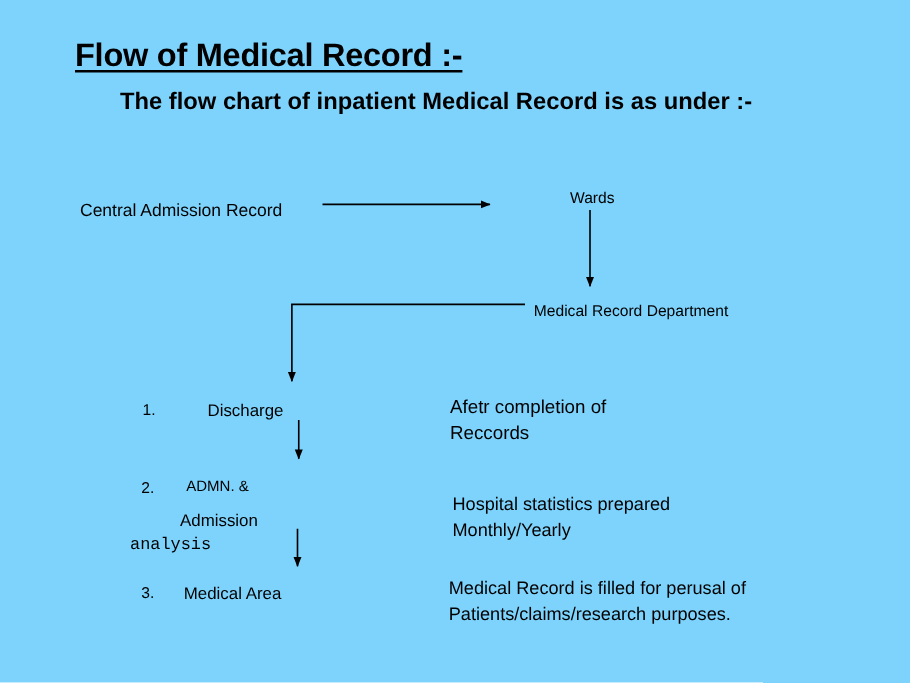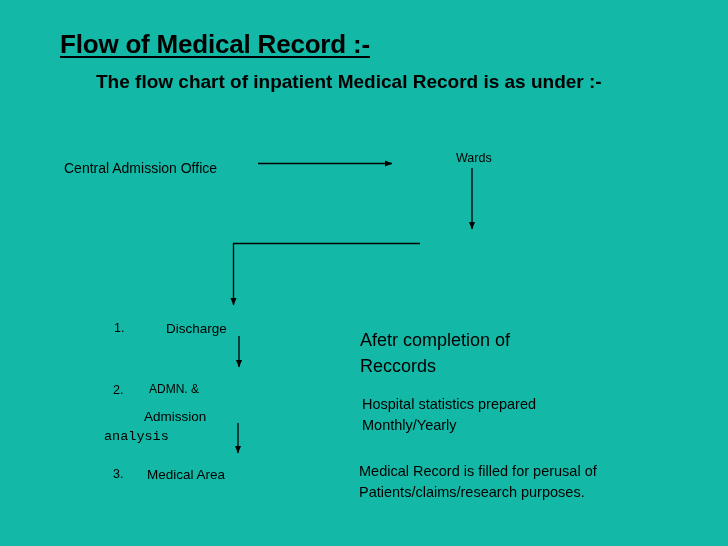--- a/index.html
+++ b/index.html
@@ -4,21 +4,21 @@
 <style>
   html, body {
     margin: 0;
     padding: 0;
     background: #ffffff;
   }
   #slide {
     position: relative;
     width: 728px;
     height: 546px;
-    background: #14b8a6;
+    background: #7dd3fc;
     overflow: hidden;
     font-family: "Liberation Sans", sans-serif;
     color: #000000;
   }
 
   
   .title {
     position: absolute;
     left: 60px;
     top: 30px;
@@ -64,21 +64,21 @@
   .n-item1-txt { left: 166px; top: 320px; font-size: 13.5px; }
 
   .n-item2-num { left: 113px; top: 382px; font-size: 12.5px; }
   .n-item2-txt { left: 149px; top: 381px; font-size: 12px; }
   .n-item2-l2  { left: 144px; top: 408px; font-size: 13.5px; }
   .n-item2-l3  { left: 104px; top: 428px; font-size: 13.5px; font-family: Liberation Mono, monospace; }
 
   .n-item3-num { left: 113px; top: 466px; font-size: 12.5px; }
   .n-item3-txt { left: 147px; top: 466px; font-size: 13.5px; }
 
-  .n-note1 { left: 360px; top: 328px; font-size: 18px; line-height: 1.42; }
+  .n-note1 { left: 360px; top: 315px; font-size: 15px; line-height: 1.42; }
   .n-note2 { left: 362px; top: 394px; font-size: 14.5px; line-height: 1.42; }
   .n-note3 { left: 359px; top: 461px; font-size: 14.5px; line-height: 1.42; }
 
   
   #connectors {
     position: absolute;
     left: 0;
     top: 0;
     width: 728px;
     height: 546px;
@@ -104,24 +104,25 @@
 
     <line x1="472" y1="168" x2="472" y2="229" stroke="#000000" stroke-width="1.3" marker-end="url(#ah)"></line>
 
     <path d="M420,243.5 L233.5,243.5 L233.5,305" fill="none" stroke="#000000" stroke-width="1.3" marker-end="url(#ah)"></path>
 
     <line x1="239" y1="336" x2="239" y2="367" stroke="#000000" stroke-width="1.3" marker-end="url(#ah)"></line>
 
     <line x1="238" y1="423" x2="238" y2="453" stroke="#000000" stroke-width="1.3" marker-end="url(#ah)"></line>
   </svg>
 
-  <div class="node n-central">Central Admission Office</div>
+  <div class="node n-central">Central Admission Record</div>
 
   <div class="node-small n-wards">Wards</div>
 
+  <div class="node-small n-mrd">Medical Record Department</div>
 
   <div class="n-item1-num node-small">1.</div>
   <div class="n-item1-txt node-small">Discharge</div>
 
   <div class="n-item2-num node-small">2.</div>
   <div class="n-item2-txt node-small">ADMN. &amp;</div>
   <div class="n-item2-l2 node-small">Admission</div>
   <div class="n-item2-l3 node-small">analysis</div>
 
   <div class="n-item3-num node-small">3.</div>

